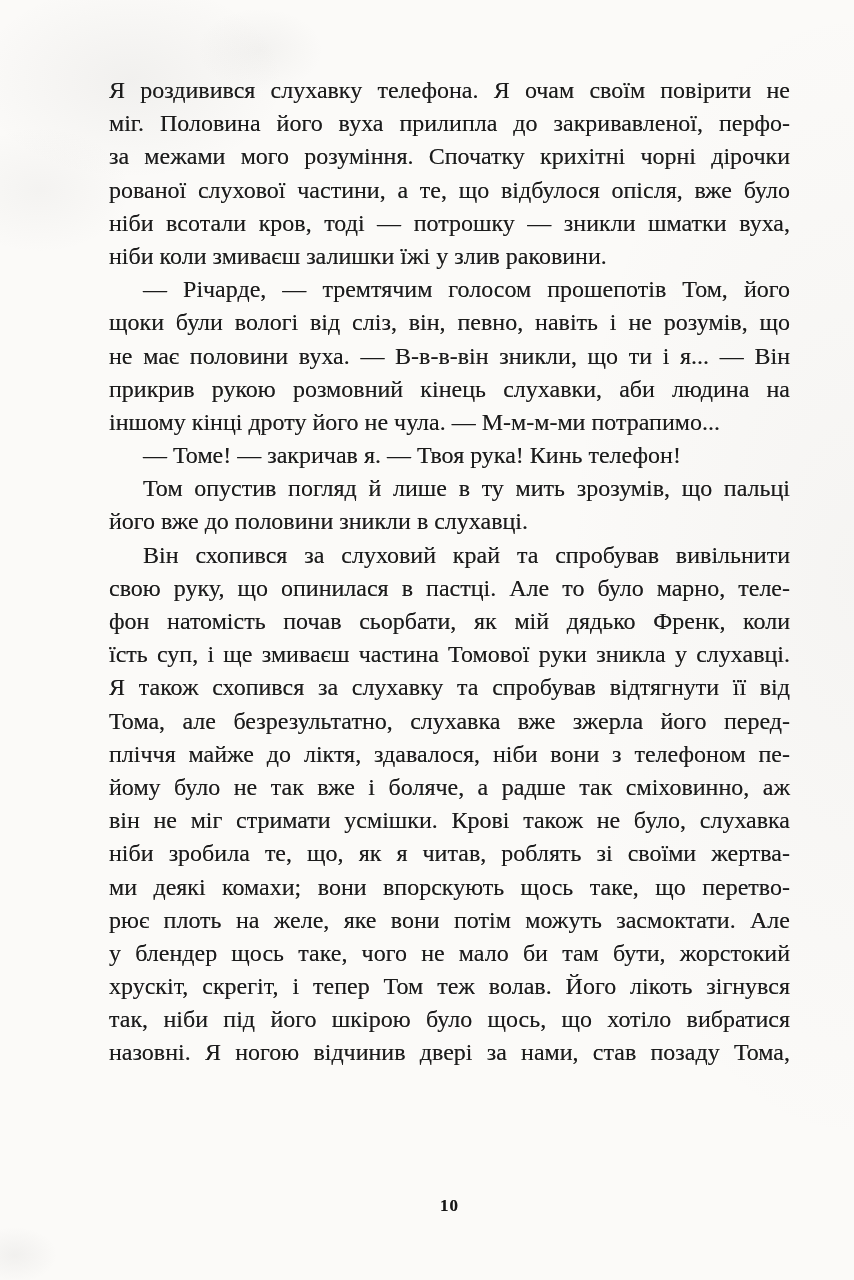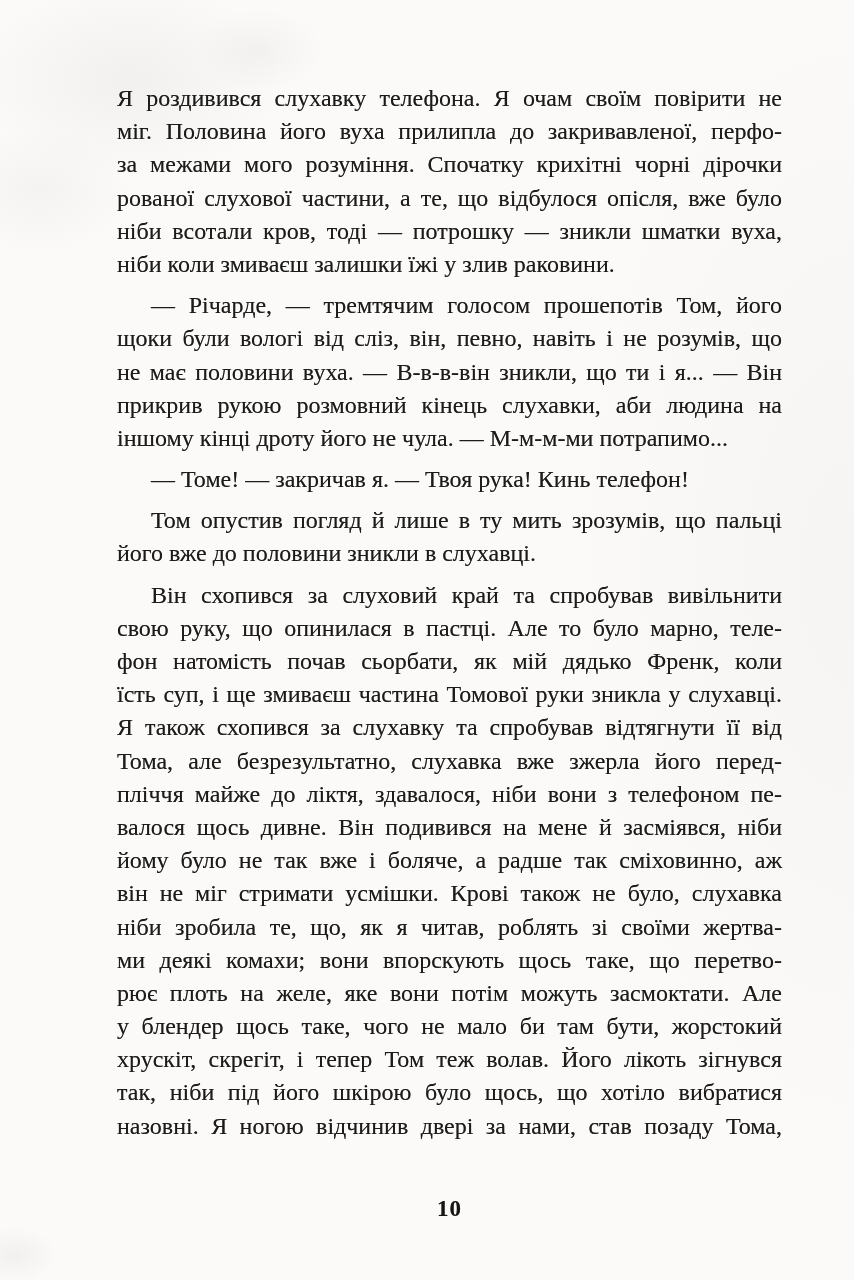--- a/index.html
+++ b/index.html
@@ -26,21 +26,21 @@
     position: absolute;
     left: 109px;
     top: 74px;
     width: 681px;
     color: #1b1b1b;
     font-size: 24px;
     line-height: 33.2px;
     text-shadow: 0 0 0.6px rgba(25,25,25,0.55);
   }
   .paragraph {
-    margin: 8px;
+    margin: 0;
     padding: 0;
   }
   .line {
     text-align: justify;
     text-align-last: justify;
     white-space: normal;
     height: 33.2px;
     overflow: visible;
   }
   .line.last {
@@ -48,21 +48,21 @@
   }
   .line.indent {
     text-indent: 34px;
   }
   .page-number {
     position: absolute;
     left: 109px;
     top: 1196px;
     width: 681px;
     text-align: center;
-    font-size: 23px;
+    font-size: 17px;
     font-weight: 700;
     letter-spacing: 1px;
     color: #161616;
     text-shadow: 0 0 0.6px rgba(25,25,25,0.5);
   }
 </style>
 </head>
 <body>
 
 <div class="page" style="background-color: rgb(251, 250, 248);">
@@ -90,21 +90,20 @@
         <div class="line last">його вже до половини зникли в слухавці.</div>
       </div>
       <div class="paragraph">
         <div class="line indent">Він схопився за слуховий край та спробував вивільнити</div>
         <div class="line">свою руку, що опинилася в пастці. Але то було марно, теле-</div>
         <div class="line">фон натомість почав сьорбати, як мій дядько Френк, коли</div>
         <div class="line">їсть суп, і ще змиваєш частина Томової руки зникла у слухавці.</div>
         <div class="line">Я також схопився за слухавку та спробував відтягнути її від</div>
         <div class="line">Тома, але безрезультатно, слухавка вже зжерла його перед-</div>
         <div class="line">пліччя майже до ліктя, здавалося, ніби вони з телефоном пе-</div>
-        <div class="line">валося щось дивне. Він подивився на мене й засміявся, ніби</div>
         <div class="line">йому було не так вже і боляче, а радше так сміховинно, аж</div>
         <div class="line">він не міг стримати усмішки. Крові також не було, слухавка</div>
         <div class="line">ніби зробила те, що, як я читав, роблять зі своїми жертва-</div>
         <div class="line">ми деякі комахи; вони впорскують щось таке, що перетво-</div>
         <div class="line">рює плоть на желе, яке вони потім можуть засмоктати. Але</div>
         <div class="line">у блендер щось таке, чого не мало би там бути, жорстокий</div>
         <div class="line">хрускіт, скрегіт, і тепер Том теж волав. Його лікоть зігнувся</div>
         <div class="line">так, ніби під його шкірою було щось, що хотіло вибратися</div>
         <div class="line">назовні. Я ногою відчинив двері за нами, став позаду Тома,</div>
       </div>

